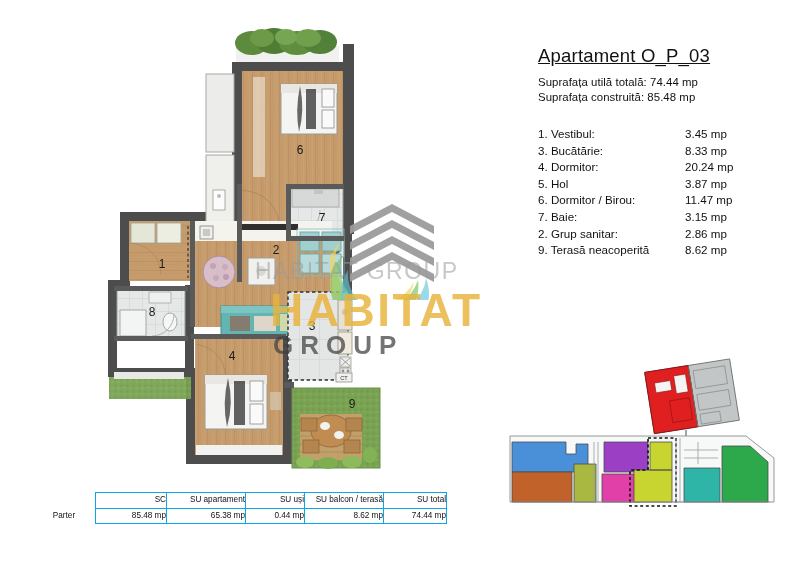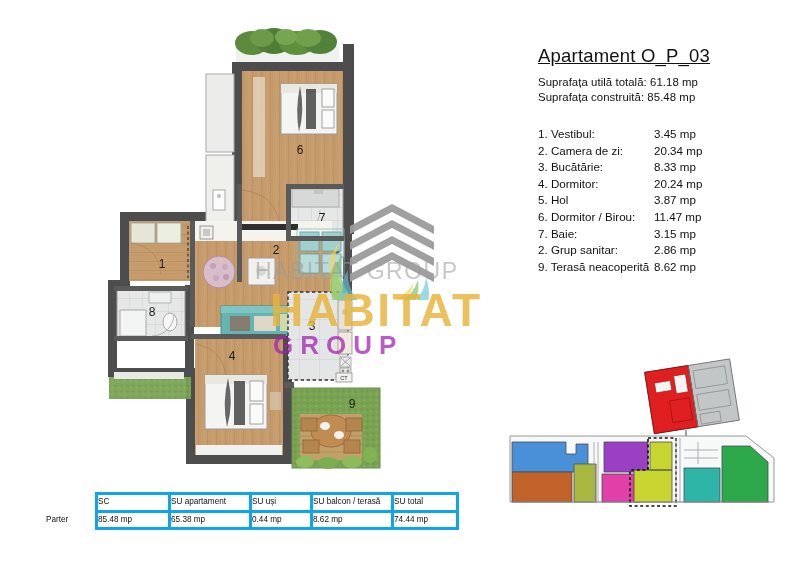--- a/index.html
+++ b/index.html
@@ -6,47 +6,47 @@
   body{width:797px;height:563px;position:relative;overflow:hidden;
        font-family:"Liberation Sans",sans-serif;color:#1a1a1a;}
 
   
   #info-panel{position:absolute;left:538px;top:45px;width:250px;}
   #apt-title{font-size:18.5px;font-weight:400;letter-spacing:.2px;color:#111;margin:0 0 9px 0;text-decoration:underline;}
   .summary-line{font-size:11.4px;color:#111;margin:0 0 3px 0;letter-spacing:.05px;}
   #room-list{margin-top:23px;}
   .room-row{display:flex;font-size:11.6px;color:#111;line-height:16.6px;}
   .room-row .rl{width:116px;white-space:nowrap;}
-  .room-row .rv{white-space:nowrap;}
+  .room-row .rv{white-space:nowrap;margin-left:31px;}
 
   
   #area-table{position:absolute;left:46px;top:492px;font-size:8.2px;color:#111;}
   #area-table table{border-collapse:collapse;}
-  #area-table td{border:3px solid #0ea5e9;text-align:left;padding:2px 0 2.5px 0;
+  #area-table td{border:1px solid #0ea5e9;text-align:right;padding:2px 0 2.5px 0;
                  font-size:8.2px;line-height:10px;}
-  #area-table td.rowlab{border:none;text-align:left;padding-right:13px;width:36px;}
+  #area-table td.rowlab{border:none;text-align:center;padding-right:13px;width:36px;}
   .cw0{width:0;} .cw1{width:70px;} .cw2{width:78px;} .cw3{width:58px;}
   .cw4{width:78px;} .cw5{width:62px;}
 
   
   #plan{position:absolute;left:0;top:0;width:500px;height:492px;}
 
   
   #keyplan{position:absolute;left:498px;top:358px;width:292px;height:150px;}
 
   
   #wm-logo{position:absolute;left:330px;top:190px;width:118px;height:110px;pointer-events:none;}
   #wm-logo-text{position:absolute;left:255px;top:258px;width:250px;
       font-size:23px;letter-spacing:1.5px;color:#9a9a9a;opacity:.55;
       font-family:"Liberation Sans",sans-serif;pointer-events:none;white-space:nowrap;}
   #wm-big{position:absolute;left:270px;top:288px;pointer-events:none;}
   #wm-big .wm-h{font-size:46px;font-weight:700;letter-spacing:2.5px;
       color:#e8b33a;opacity:.82;line-height:44px;white-space:nowrap;}
   #wm-big .wm-g{font-size:26px;font-weight:700;letter-spacing:7px;
-      color:#a21caf;opacity:.72;line-height:27px;margin-left:3px;white-space:nowrap;}
+      color:#404040;opacity:.72;line-height:27px;margin-left:3px;white-space:nowrap;}
 </style>
 </head>
 <body>
 
 <svg id="plan" viewBox="0 0 500 492">
   <defs>
     <pattern id="wood" width="9" height="60" patternUnits="userSpaceOnUse">
       <rect width="9" height="60" fill="#c79c6c"></rect>
       <rect x="0" y="0" width="9" height="60" fill="none"></rect>
       <line x1="0" y1="0" x2="0" y2="60" stroke="#b2875a" stroke-width="1"></line>
@@ -298,31 +298,27 @@
 </svg>
 <div id="wm-logo-text">HABITAT GROUP</div>
 
 <div id="wm-big">
   <div class="wm-h">HABITAT</div>
   <div class="wm-g">GROUP</div>
 </div>
 
 <div id="info-panel">
   <h1 id="apt-title">Apartament O_P_03</h1>
-  <p class="summary-line">Suprafața utilă totală: 61.18 mp</p>
+  <p class="summary-line">Suprafața utilă totală: 74.44 mp</p>
   <p class="summary-line">Suprafața construită: 85.48 mp</p>
 
   <div id="room-list">
     <div class="room-row">
       <span class="rl">1. Vestibul:</span>
       <span class="rv">3.45 mp</span>
-    </div>
-    <div class="room-row">
-      <span class="rl">2. Camera de zi:</span>
-      <span class="rv">20.34 mp</span>
     </div>
     <div class="room-row">
       <span class="rl">3. Bucătărie:</span>
       <span class="rv">8.33 mp</span>
     </div>
     <div class="room-row">
       <span class="rl">4. Dormitor:</span>
       <span class="rv">20.24 mp</span>
     </div>
     <div class="room-row">

